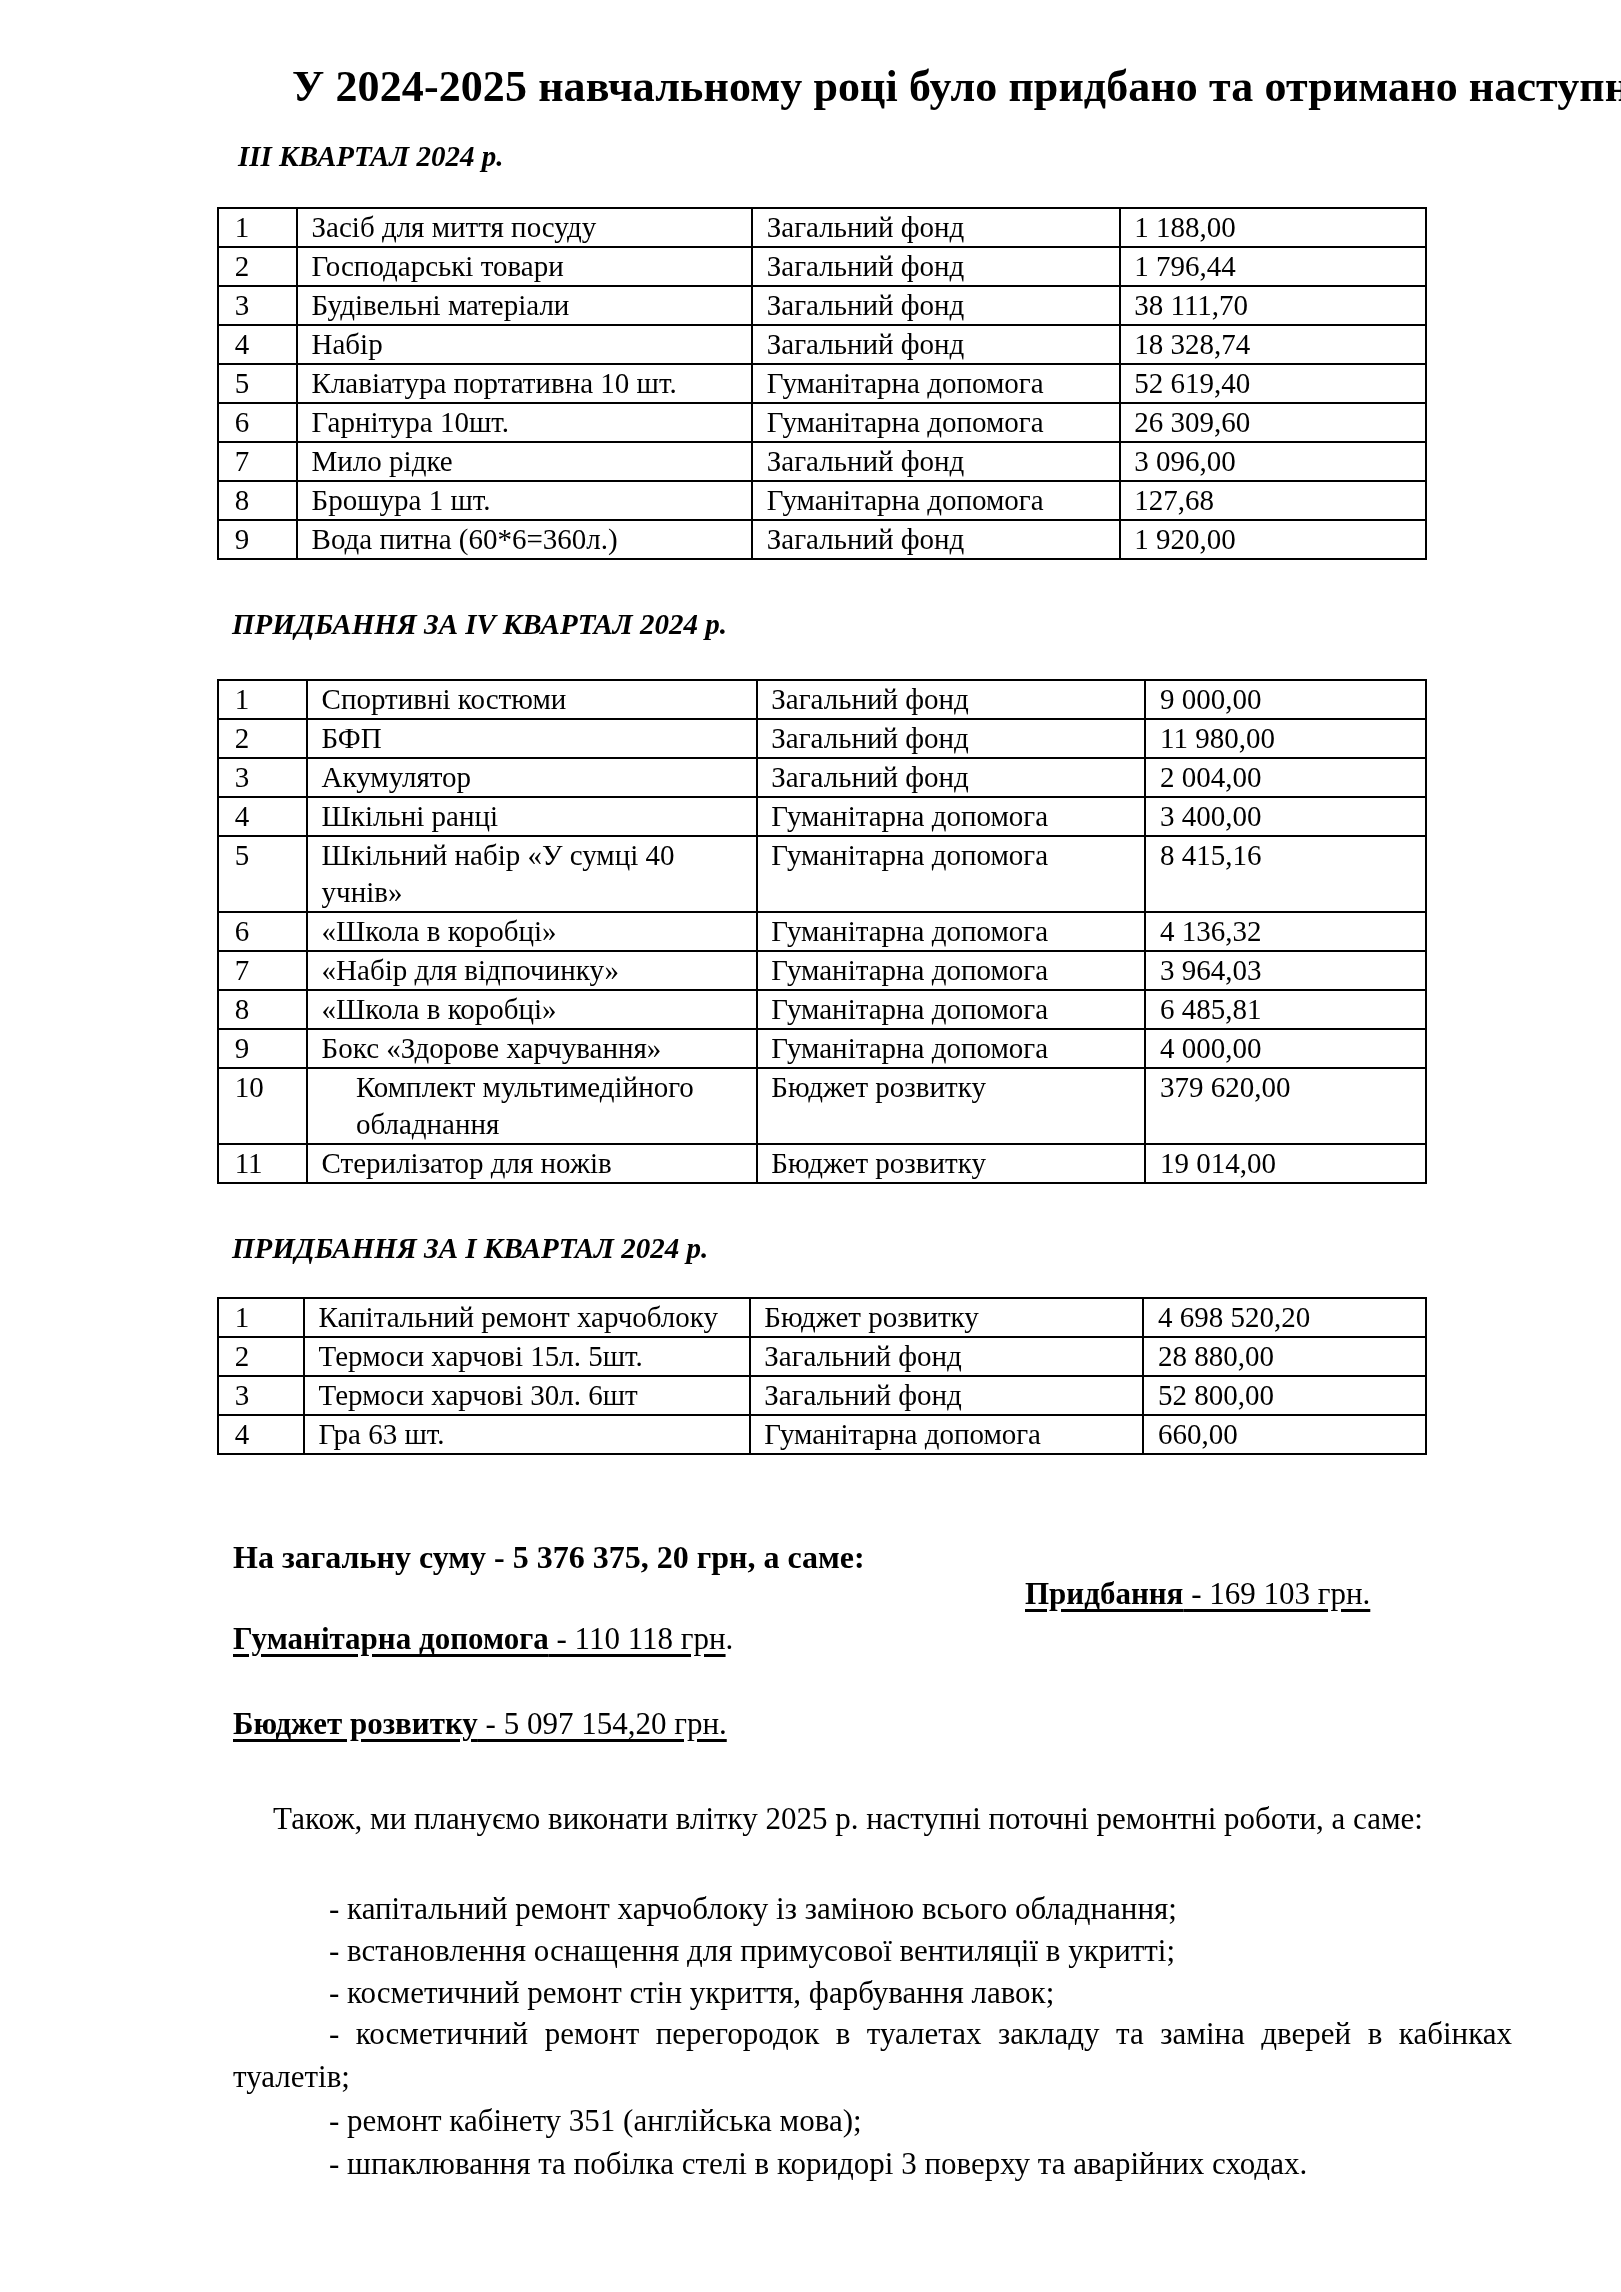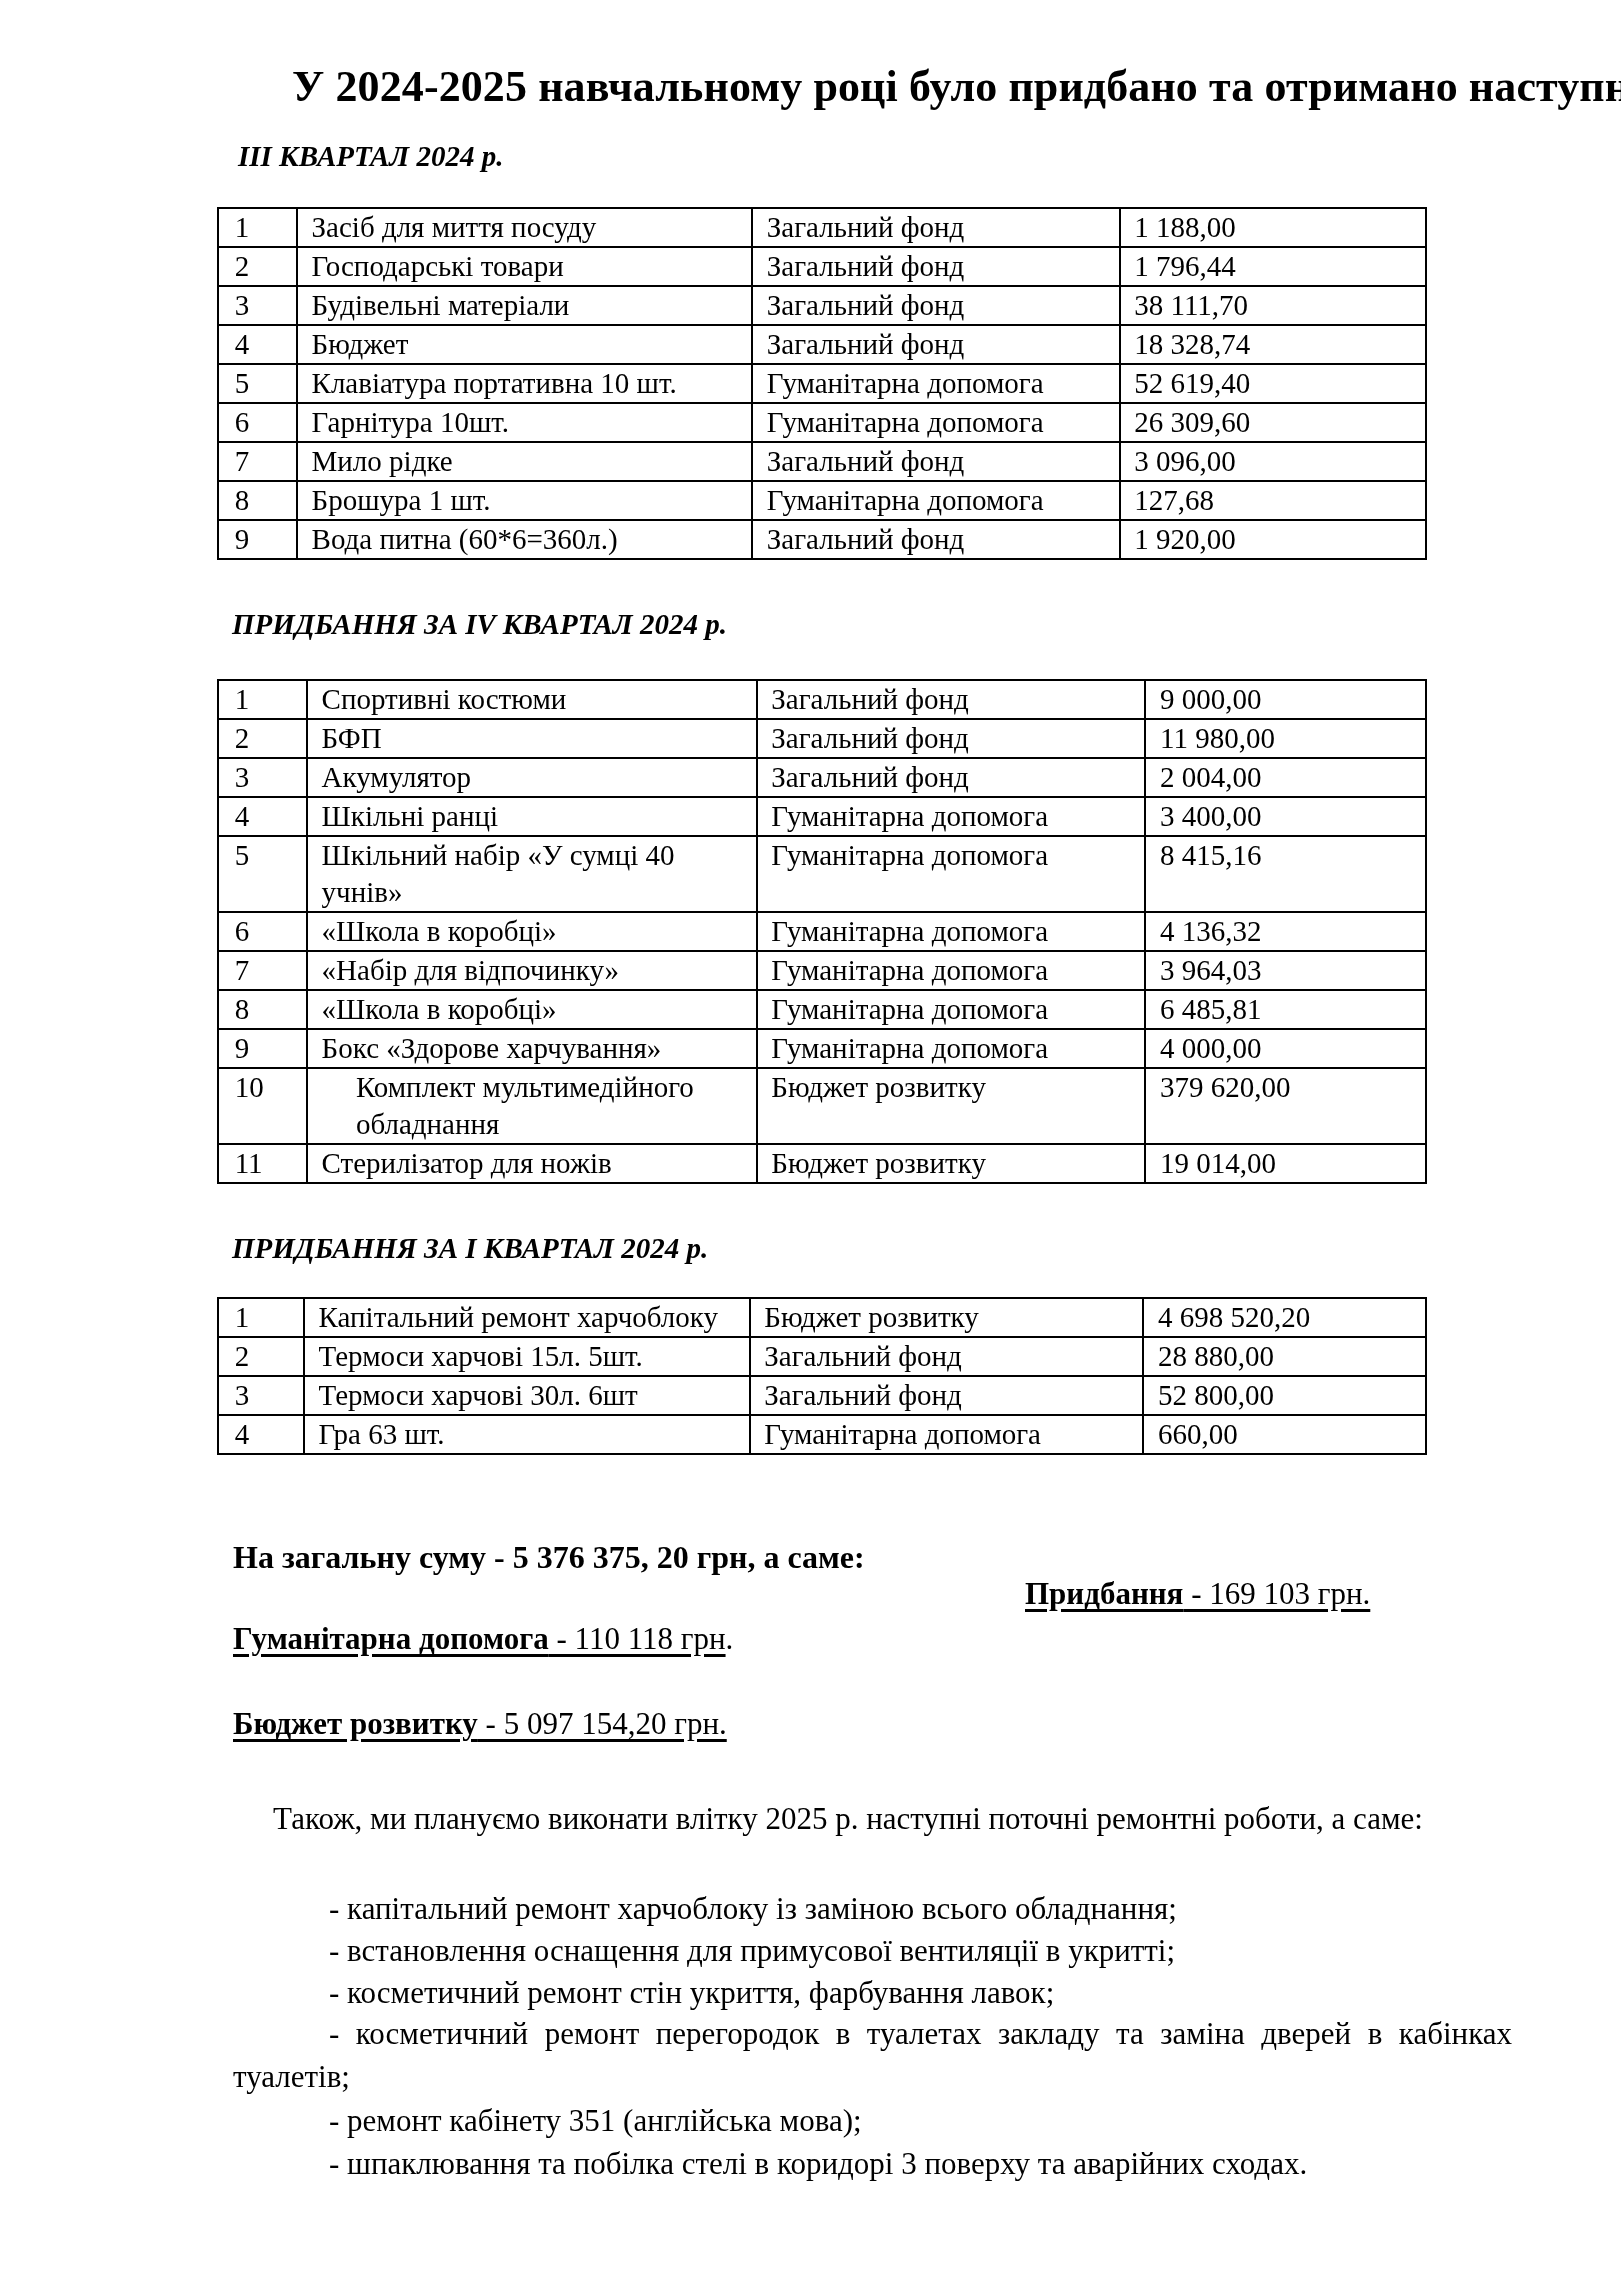--- a/index.html
+++ b/index.html
@@ -47,21 +47,21 @@
         <td>1 796,44</td>
       </tr>
     <tr>
         <td class="num">3</td>
         <td>Будівельні матеріали</td>
         <td>Загальний фонд</td>
         <td>38 111,70</td>
       </tr>
     <tr>
         <td class="num">4</td>
-        <td>Бюджет</td>
+        <td>Набір</td>
         <td>Загальний фонд</td>
         <td>18 328,74</td>
       </tr>
     <tr>
         <td class="num">5</td>
         <td>Клавіатура портативна 10 шт.</td>
         <td>Гуманітарна допомога</td>
         <td>52 619,40</td>
       </tr>
     <tr>

